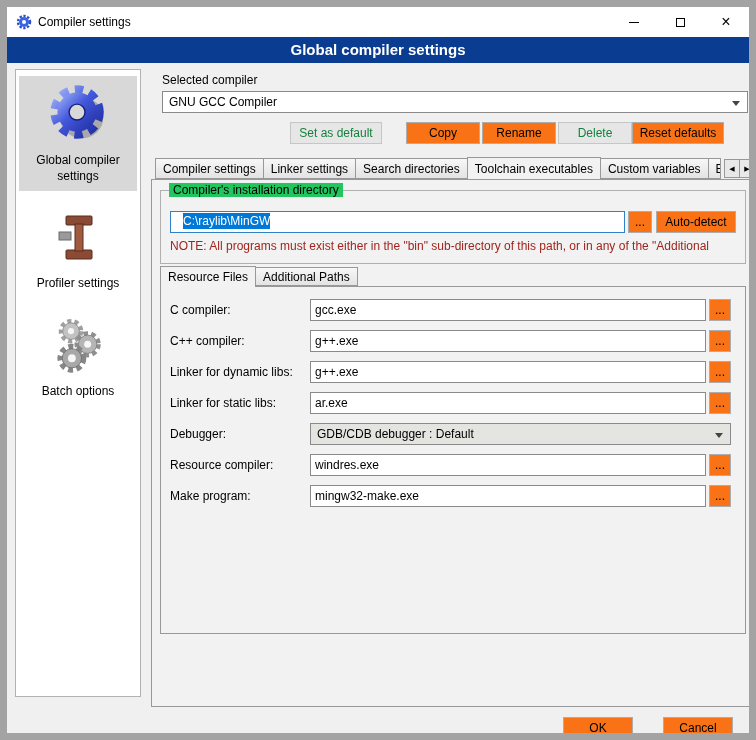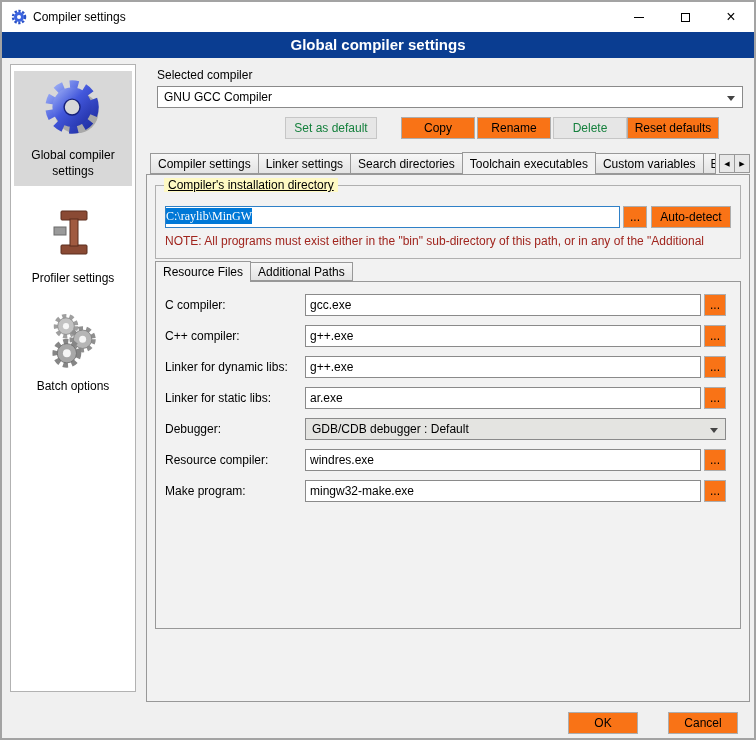--- a/index.html
+++ b/index.html
@@ -1,20 +1,20 @@
 <!DOCTYPE html>
 <html><head>
 <meta charset="utf-8">
 <style>
   * { margin:0; padding:0; box-sizing:border-box; }
   html,body { width:756px; height:740px; overflow:hidden; }
   body { font-family:"Liberation Sans","DejaVu Sans",sans-serif; font-size:12px; color:#000; background:#fff; }
   button { font:inherit; cursor:default; }
 
-  .window { position:relative; width:756px; height:740px; background:#f0f0f0; border:2px solid #a3a3a3; overflow:hidden; }
+  .window { position:relative; width:756px; height:740px; background:#f0f0f0; border:7px solid #a3a3a3; overflow:hidden; }
 
   
   .titlebar { height:30px; background:#ffffff; display:flex; align-items:center; }
   .win-icon { width:16px; height:16px; margin:0 6px 0 9px; flex:0 0 auto; }
   .titlebar .title { flex:0 0 auto; font-size:12px; }
   .titlebar .spacer { flex:1; }
   .caption-btn { width:46px; height:29px; display:flex; align-items:center; justify-content:center; background:transparent; border:none; }
   .min-glyph { width:10px; height:1px; background:#000; display:block; }
   .max-glyph { width:9px; height:9px; border:1px solid #000; display:block; }
   .close-glyph { font-size:16px; line-height:1; }
@@ -57,23 +57,23 @@
   .tab.active { height:23px; line-height:22px; background:#f2f2f2; border-bottom:none; margin-bottom:-1px; position:relative; z-index:3;text-align:center; }
   .tab.clip { max-width:36px; overflow:hidden; padding-right:0; }
   .tab-scroll { position:absolute; right:0; top:90px; display:flex; z-index:4; }
   .scroll-btn { width:16px; height:19px; background:#e8e8e8; border:1px solid #989898; font-size:7px; display:flex; align-items:center; justify-content:center; padding:0; }
   .scroll-btn + .scroll-btn { margin-left:-1px; }
 
   .tab-panel { position:absolute; left:4px; top:110px; width:604px; height:528px; border:1px solid #989898; background:#f2f2f2; z-index:1; }
 
   
   .groupbox { position:absolute; left:8px; top:10px; width:586px; height:74px; border:1px solid #b0b0b0; }
-  .group-title { position:absolute; top:-8px; left:8px; background:#fef9c3; padding:0 4px;text-decoration:underline; }
+  .group-title { position:absolute; top:-8px; left:8px; background:#22c55e; padding:0 4px; }
   .dir-row { position:absolute; left:9px; top:20px; right:9px; display:flex; }
-  .path-input { flex:1; height:22px; background:#fff; border:1px solid #2f80c7; padding:2px 0; overflow:hidden; white-space:nowrap;font-family:Liberation Serif, serif; }
+  .path-input { flex:1; height:22px; background:#fff; border:1px solid #2f80c7; padding:2px 12px; overflow:hidden; white-space:nowrap; }
   .path-input .sel { background:#0078d7; color:#fff; padding:1px 0; }
   .browse24 { width:24px; margin-left:3px; padding:0; flex:0 0 24px; }
   .autodetect { width:80px; margin-left:4px; padding:0; flex:0 0 80px; }
   .note { position:absolute; left:9px; top:48px; width:595px; color:#a0251e; white-space:nowrap; overflow:hidden; }
 
   
   .inner-tabbar { left:8px; top:86px; height:20px; }
   .inner-tabbar .tab { height:19px; line-height:18px; }
   .inner-tabbar .tab.active { height:21px; line-height:20px; }
   .inner-panel { position:absolute; left:8px; top:106px; width:586px; height:348px; border:1px solid #989898; background:#f2f2f2; z-index:1; }

